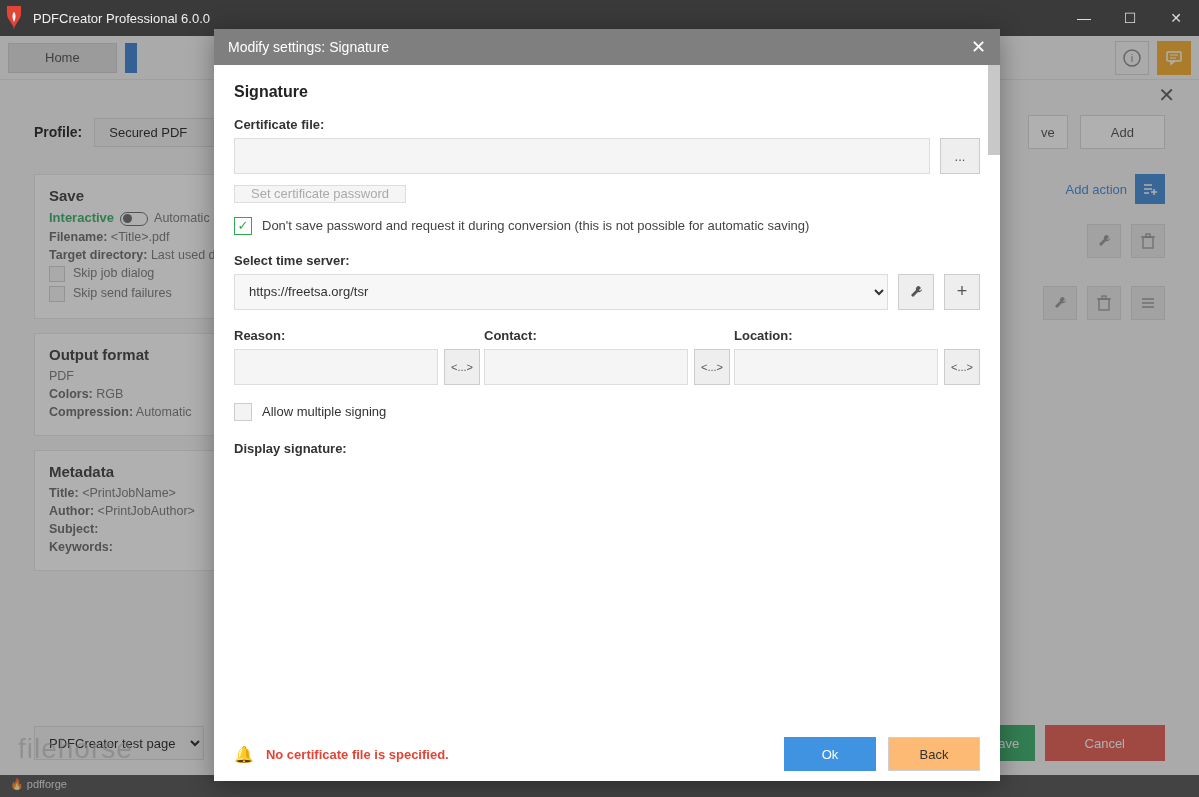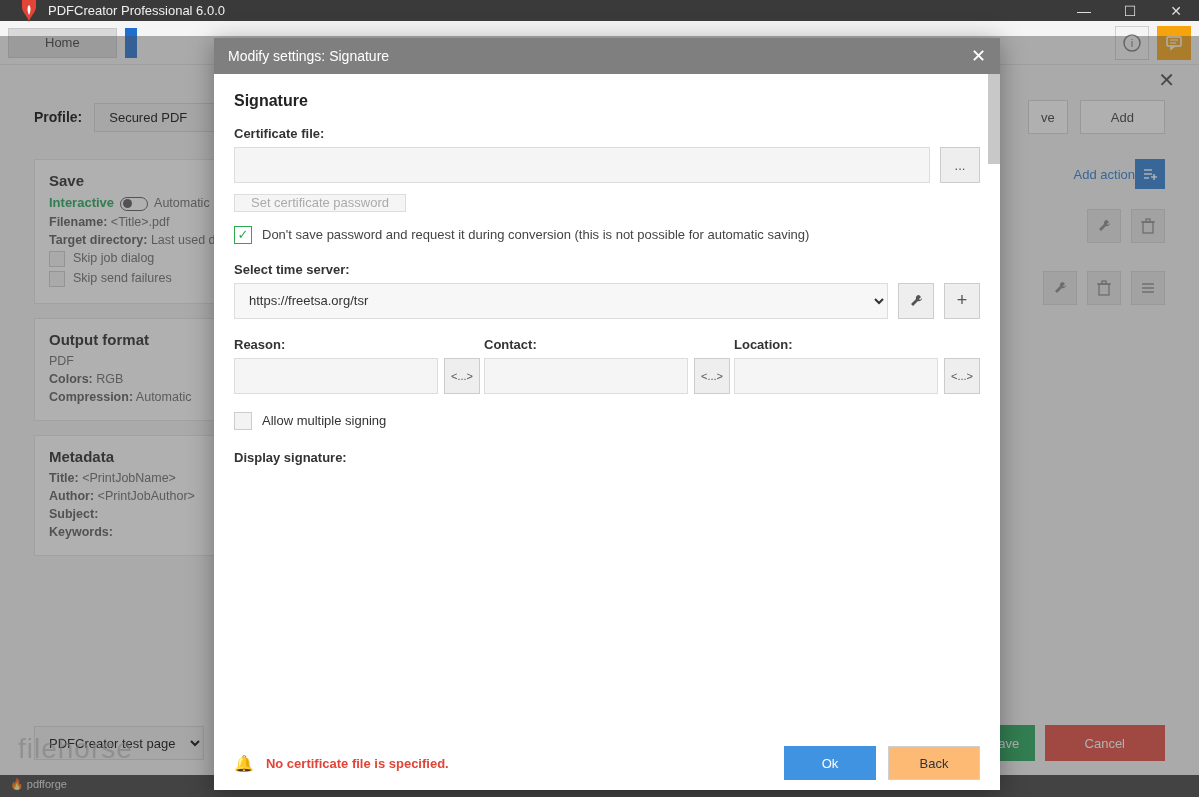--- a/index.html
+++ b/index.html
@@ -1,18 +1,18 @@
 <!DOCTYPE html>
 <html><head>
 <meta charset="utf-8">
 <style>
 * { box-sizing: border-box; margin: 0; padding: 0; font-family: 'Segoe UI', Arial, sans-serif; }
 body { width: 1199px; height: 797px; background: #f5f5f5; overflow: hidden; position: relative; }
 
-.titlebar { height: 21px; background: #3a3a3a; display: flex; align-items: center; padding-left: 20px; color: #f0f0f0; font-size: 13px; }
+.titlebar { height: 36px; background: #3a3a3a; display: flex; align-items: center; padding-left: 5px; color: #f0f0f0; font-size: 13px; }
 .titlebar-logo { width: 18px; height: 24px; margin-right: 10px; }
 .titlebar-spacer { flex: 1; }
 .titlebar-btn { width: 46px; height: 36px; display: flex; align-items: center; justify-content: center; color: #ddd; font-size: 14px; }
 
 .topbar { height: 44px; background: #f5f5f5; border-bottom: 1px solid #e0e0e0; display: flex; align-items: center; padding: 0 8px; gap: 8px; }
 .topbar .home-btn { background: #d9d9d9; border: 1px solid #c8c8c8; height: 30px; padding: 0 36px; font-size: 13px; color: #333; }
 .topbar .profiles-tab { background: #206ed0; color: #fff; height: 30px; padding: 0 6px; font-size: 13px; width: 10px; overflow: hidden; }
 .topbar-spacer { flex: 1; }
 .topbar .icon-btn { width: 34px; height: 34px; display: flex; align-items: center; justify-content: center; border: 1px solid #d0d0d0; background: #f5f5f5; }
 .topbar .chat-btn { background: #f6a30d; border-color: #f6a30d; }
@@ -30,38 +30,38 @@
 .card { background: #fff; border: 1px solid #e3e3e3; padding: 12px 14px; margin-bottom: 14px; }
 .card h3 { font-size: 15px; font-weight: bold; color: #222; margin-bottom: 6px; }
 .card .line { font-size: 12.5px; color: #666; margin: 4px 0; }
 .card .line b { color: #555; font-weight: 600; }
 .interactive { color: #1ba352; font-weight: 600; font-size: 13px; }
 .toggle { display: inline-block; width: 28px; height: 14px; border: 1.5px solid #555; border-radius: 8px; vertical-align: middle; position: relative; margin: 0 6px; }
 .toggle::after { content: ''; position: absolute; left: 2px; top: 1.5px; width: 9px; height: 9px; background: #555; border-radius: 50%; }
 .chkbx { display: inline-block; width: 16px; height: 16px; border: 1px solid #ccc; background: #f5f5f5; vertical-align: middle; margin-right: 8px; }
 
 .col-right { flex: 1; }
-.add-action { float: right; display: flex; align-items: center; }
+.add-action { float: right; display: flex; align-items: center; gap: 8px; }
 .add-action span { color: #2378d1; font-size: 13px; font-weight: 500; }
 .add-action .ab { width: 30px; height: 30px; background: #2378d1; display: flex; align-items: center; justify-content: center; }
 .action-row { clear: both; margin-top: 50px; display: flex; justify-content: flex-end; gap: 10px; }
 .action-row .sq { width: 34px; height: 34px; background: #e5e5e5; border: 1px solid #d5d5d5; display: flex; align-items: center; justify-content: center; }
 
 .footer-row { position: absolute; bottom: 36px; left: 34px; right: 34px; display: flex; align-items: center; gap: 10px; }
 .footer-row select { height: 34px; border: 1px solid #d5d5d5; padding: 0 10px; font-size: 13px; width: 170px; }
 .footer-row .gap { flex: 1; }
 .footer-row .fbtn { height: 36px; padding: 0 40px; font-size: 13px; border: none; color: #fff; }
 .footer-row .save { background: #1ba352; }
 .footer-row .cancel { background: #e24437; }
 
 .bottombar { position: absolute; bottom: 0; left: 0; right: 0; height: 22px; background: #3a3a3a; color: #ddd; font-size: 11px; padding: 3px 10px; }
 
 .overlay { position: absolute; inset: 36px 0 0 0; background: rgba(80,80,80,0.45); }
 
-.modal { position: absolute; left: 214px; top: 38px; width: 786px; height: 752px; background: #fff; box-shadow: 0 4px 24px rgba(0,0,0,0.35); display: flex; flex-direction: column; }
+.modal { position: absolute; left: 214px; top: 29px; width: 786px; height: 752px; background: #fff; box-shadow: 0 4px 24px rgba(0,0,0,0.35); display: flex; flex-direction: column; }
 .modal-head { height: 36px; background: #7f7f7f; color: #fff; display: flex; align-items: center; padding: 0 14px; font-size: 14px; }
 .modal-head .x { margin-left: auto; font-size: 18px; cursor: pointer; }
 .modal-body { flex: 1; overflow-y: auto; padding: 18px 20px 10px 20px; position: relative; }
 .modal-body h2 { font-size: 16px; font-weight: 600; color: #222; margin-bottom: 16px; }
 .mlabel { font-size: 13px; font-weight: 600; color: #333; margin: 12px 0 6px 0; display: block; }
 .file-row { display: flex; gap: 10px; margin-bottom: 10px; }
 .file-row input { flex: 1; height: 36px; border: 1px solid #ddd; background: #f5f5f5; padding: 0 10px; font-size: 13px; }
 .file-row .browse { width: 40px; height: 36px; border: 1px solid #ccc; background: #eeeeee; font-size: 13px; color: #555; }
 .pwd-btn { height: 18px; border: 1px solid #ddd; background: #f5f5f5; color: #aaa; padding: 0 16px; font-size: 13px; margin-bottom: 14px; }
 .chk-row { display: flex; align-items: center; gap: 10px; font-size: 13px; color: #444; margin-bottom: 18px; }

